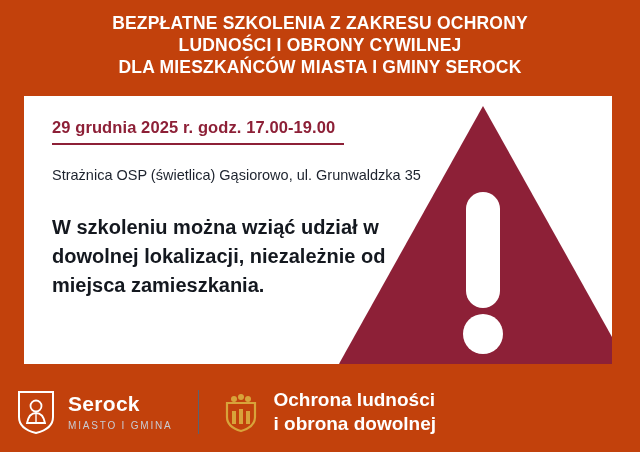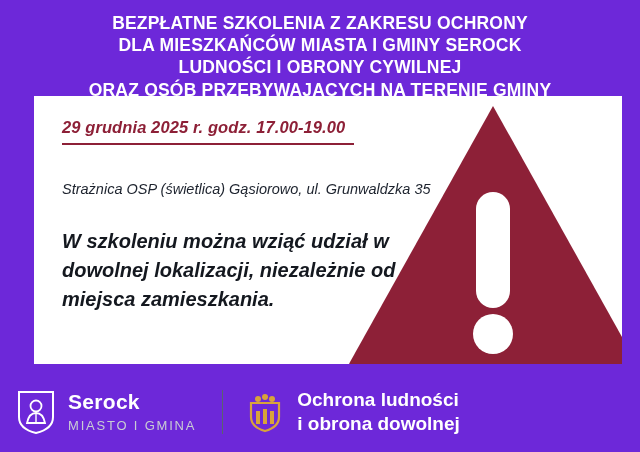--- a/index.html
+++ b/index.html
@@ -12,48 +12,47 @@
     background: #2f3542;
     font-family: "Liberation Sans", sans-serif;
     overflow: hidden;
     position: relative;
   }
 
   .poster {
     position: relative;
     width: 640px;
     height: 452px;
-    background: #6d28d9;
+    background: #c2410c;
   }
 
   
   .header {
     padding: 12px 16px 10px 16px;
     text-align: center;
   }
   .header-line {
     color: #ffffff;
     font-weight: bold;
     font-size: 17.5px;
     letter-spacing: 0.2px;
     line-height: 1.27;
     text-transform: uppercase;
     white-space: nowrap;
   }
 
   
   .card {
     position: absolute;
-    left: 34px;
+    left: 24px;
     top: 96px;
     width: 588px;
     height: 268px;
     background: #ffffff;
     overflow: hidden;
-    font-style: italic;
   }
 
   .card-inner {
     position: relative;
     z-index: 3;
     padding: 22px 28px 0 28px;
   }
 
   .date-line {
     color: #8d2037;
@@ -62,21 +61,21 @@
     letter-spacing: 0.1px;
   }
   .date-underline {
     margin-top: 6px;
     width: 292px;
     height: 2px;
     background: #8d2037;
   }
 
   .venue {
-    margin-top: 36px;
+    margin-top: 22px;
     color: #1d232e;
     font-size: 14.5px;
     font-weight: normal;
   }
 
   .note {
     margin-top: 30px;
     color: #14181f;
     font-size: 20px;
     font-weight: bold;
@@ -128,21 +127,21 @@
   }
   .serock-name {
     color: #ffffff;
     font-size: 21px;
     font-weight: bold;
     letter-spacing: 0.3px;
     line-height: 1;
   }
   .serock-sub {
     color: #c9ccd4;
-    font-size: 13px;
+    font-size: 10px;
     letter-spacing: 1.8px;
     margin-top: 6px;
     text-transform: uppercase;
   }
 
   .divider {
     width: 1px;
     height: 44px;
     background: #5a6170;
     margin: 0 22px 0 26px;
@@ -160,23 +159,22 @@
     line-height: 1.25;
   }
 </style>
 </head>
 <body>
 
 <div class="poster">
 
   <div class="header">
     <div class="header-line">BEZPŁATNE SZKOLENIA Z ZAKRESU OCHRONY</div>
+    <div class="header-line">LUDNOŚCI I OBRONY CYWILNEJ</div>
     <div class="header-line">DLA MIESZKAŃCÓW MIASTA I GMINY SEROCK</div>
-    <div class="header-line">LUDNOŚCI I OBRONY CYWILNEJ</div>
-    <div class="header-line">ORAZ OSÓB PRZEBYWAJĄCYCH NA TERENIE GMINY</div>
   </div>
 
   <div class="card">
 
     <div class="warning">
       <svg viewBox="0 0 290 276" width="290" height="276" aria-hidden="true">
         <path d="M145 6 L288 262 Q294 274 280 274 L10 274 Q-4 274 2 262 Z" fill="#8d2037"></path>
         <rect x="128" y="92" width="34" height="116" rx="17" fill="#ffffff"></rect>
         <circle cx="145" cy="234" r="20" fill="#ffffff"></circle>
       </svg>

